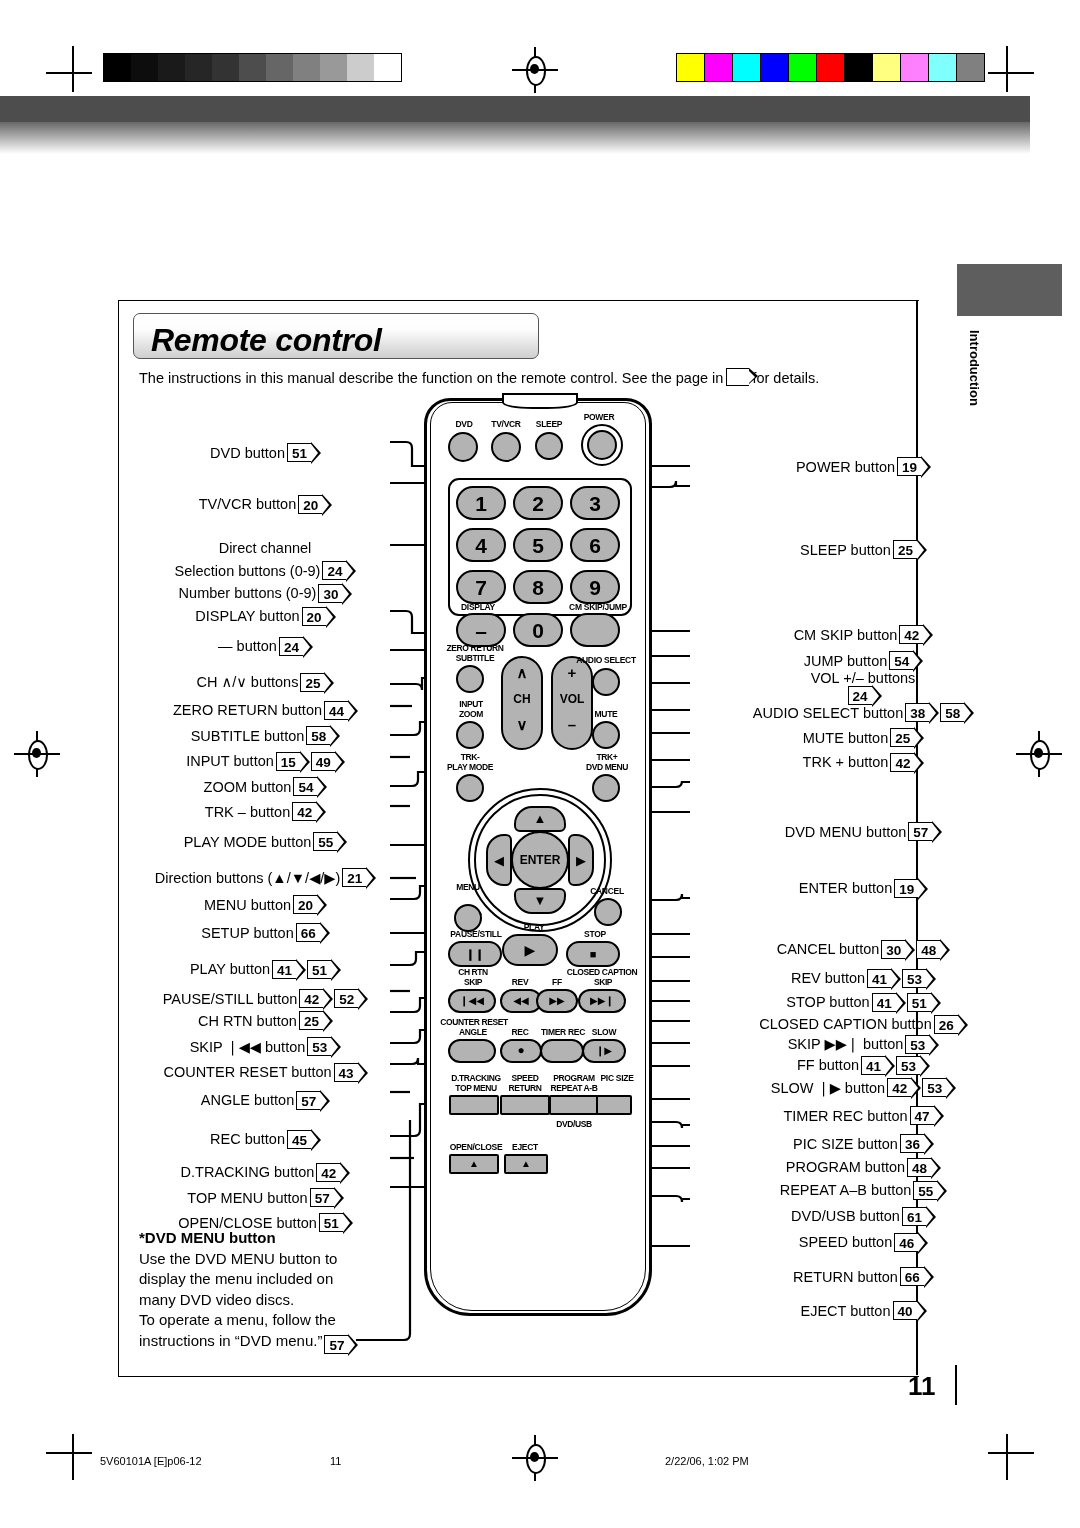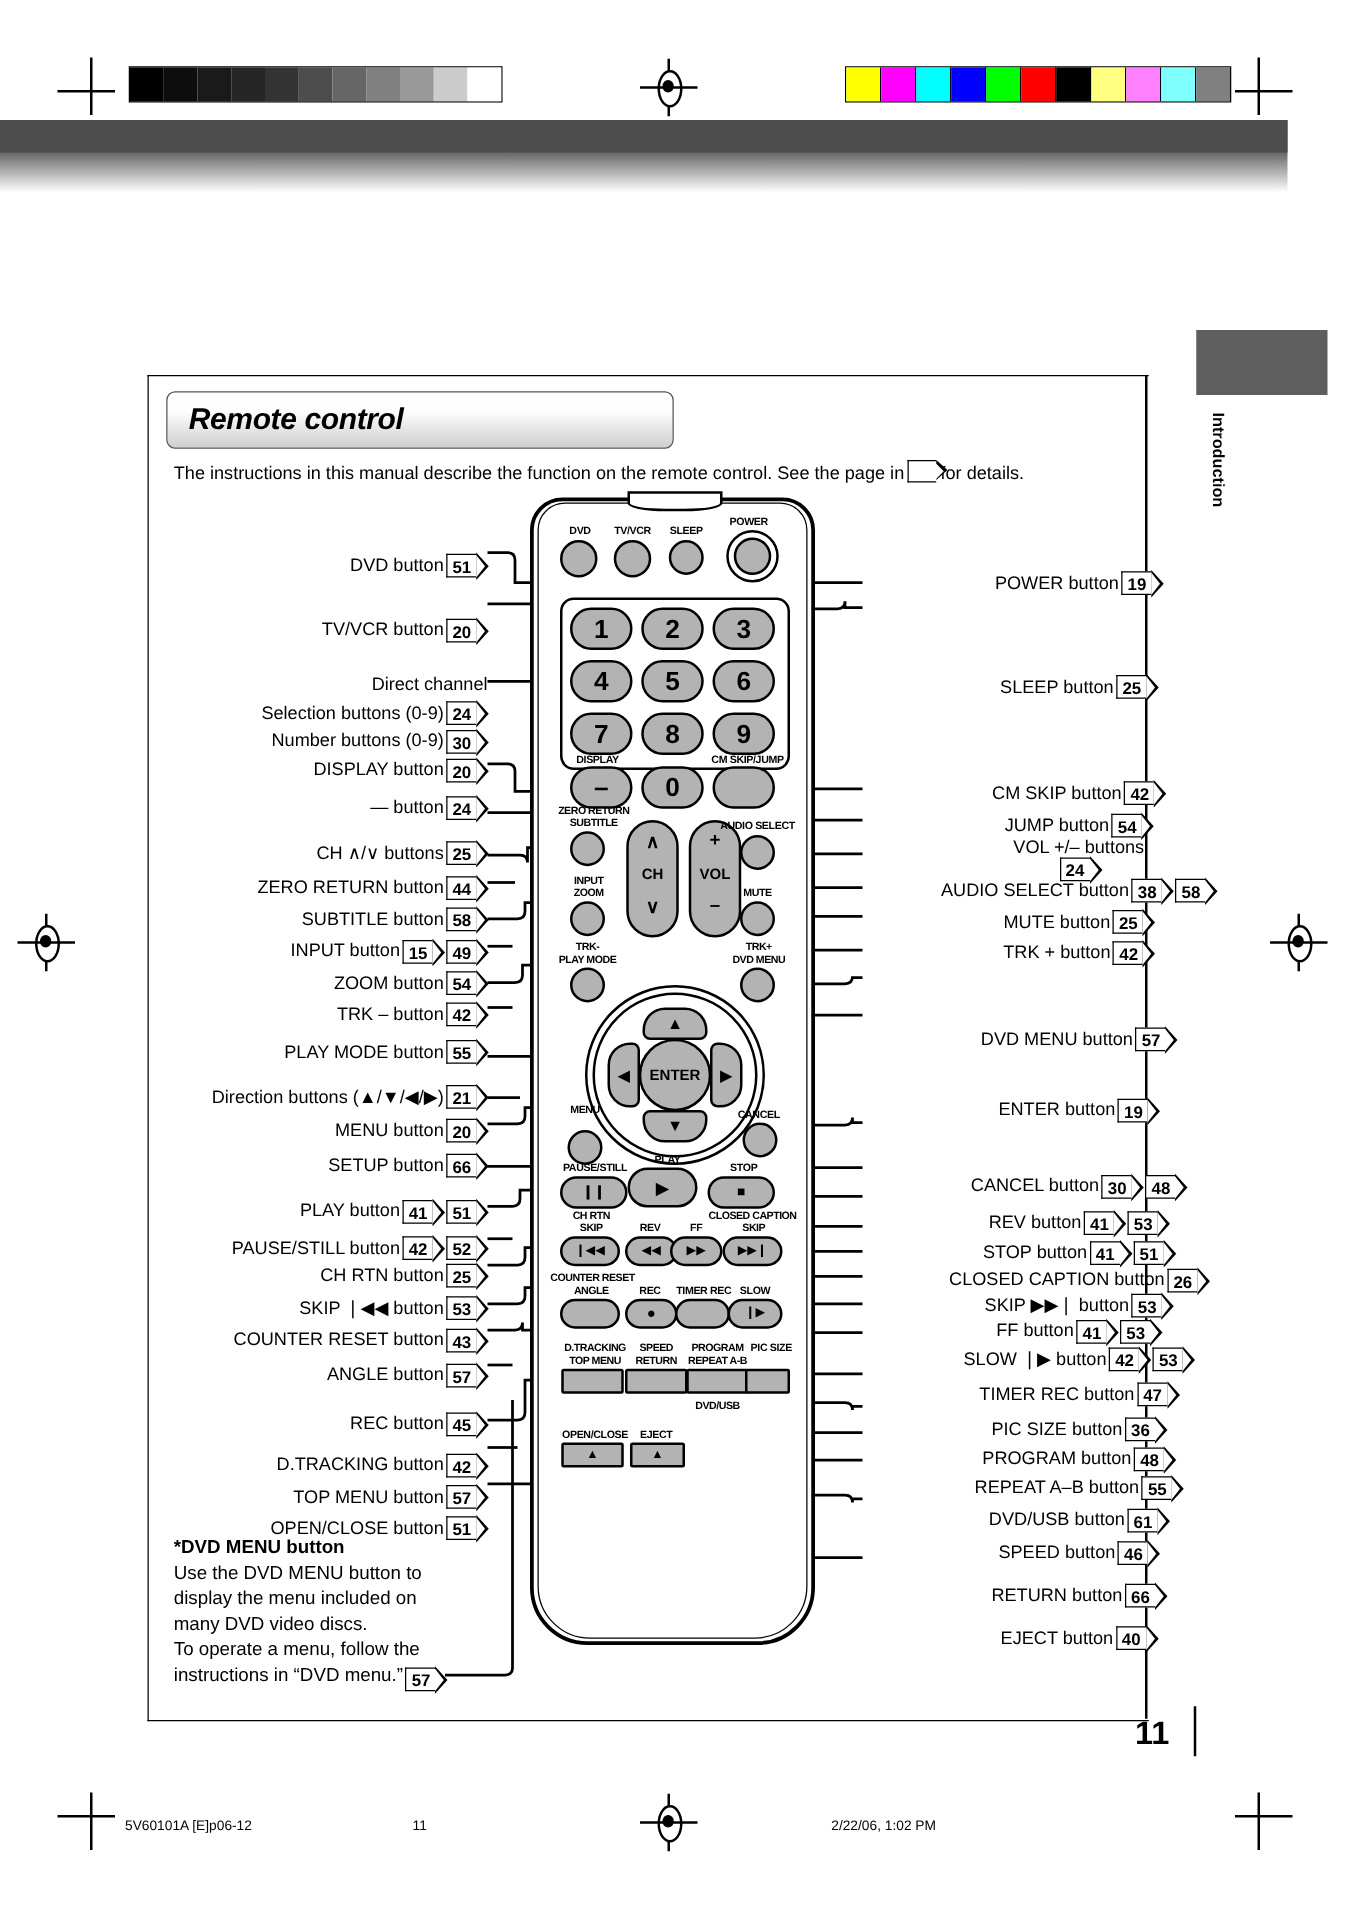--- a/index.html
+++ b/index.html
@@ -36,41 +36,41 @@
     writing-mode:vertical-rl;font-size:13px;font-weight:bold;letter-spacing:0px;}
 
   
   .frame{position:absolute;left:118px;top:300px;width:800px;height:1075px;border:1.5px solid #000;border-right:none;}
   .frame-right{position:absolute;left:916px;top:300px;width:1.5px;height:1075px;background:#000;}
 
   
   .titlepill{position:absolute;left:133px;top:313px;width:404px;height:44px;
     border:1.5px solid #555;border-radius:7px;
     background:linear-gradient(180deg,#ffffff 0%,#fdfdfd 35%,#e2e2e2 72%,#cfcfcf 100%);}
-  .titlepill span{position:absolute;left:17px;top:8px;font-size:24px;font-weight:bold;font-style:italic;letter-spacing:-0.3px;}
+  .titlepill span{position:absolute;left:17px;top:8px;font-size:32px;font-weight:bold;font-style:italic;letter-spacing:-0.3px;}
 
   .intro{position:absolute;left:139px;top:368px;font-size:14.5px;white-space:nowrap;}
   .introbox{display:inline-block;width:22px;height:16px;vertical-align:-3px;margin:0 3px;
      border:1.3px solid #000;border-right:none;position:relative;}
   .introbox::after{content:"";position:absolute;right:-9px;top:-1.3px;width:0;height:0;
      border-top:8.6px solid transparent;border-bottom:8.6px solid transparent;border-left:9px solid #000;}
   .introbox::before{content:"";position:absolute;right:-6px;top:0.6px;width:0;height:0;z-index:2;
      border-top:7px solid transparent;border-bottom:7px solid transparent;border-left:7px solid #fff;}
 
   
   .ref{display:inline-block;position:relative;height:19px;min-width:24px;
      border:1.6px solid #000;border-right:none;background:#fff;
      font-size:13.5px;font-weight:bold;text-align:center;line-height:19px;
      padding:0 3px 0 3px;vertical-align:-4px;margin:0 9px 0 2px;box-sizing:border-box;}
   .ref::after{content:"";position:absolute;right:-10px;top:-1.6px;width:0;height:0;
      border-top:11px solid transparent;border-bottom:11px solid transparent;border-left:10px solid #000;}
   .ref::before{content:"";position:absolute;right:-7px;top:0.4px;width:0;height:0;z-index:2;
      border-top:9px solid transparent;border-bottom:9px solid transparent;border-left:7.5px solid #fff;}
   .row{display:flex;align-items:center;white-space:nowrap;height:21px;}
-  .left-list .row{justify-content:flex-end;}
+  .left-list .row{justify-content:center;}
   .left-list{position:absolute;left:140px;width:250px;text-align:right;}
   .right-list{position:absolute;left:698px;width:330px;text-align:left;}
   .right-list .row{justify-content:center;}
   .rowlabel{font-size:14.5px;}
 
   
   .remote{position:absolute;left:424px;top:398px;width:228px;height:918px;}
   .shell{position:absolute;inset:0;border:3px solid #000;border-radius:26px 26px 46px 46px;background:#fff;}
   .shell2{position:absolute;left:6px;top:4px;right:6px;bottom:5px;border:1.5px solid #000;border-radius:22px 22px 42px 42px;}
   .notch{position:absolute;left:78px;top:-5px;width:72px;height:12px;border:2px solid #000;border-radius:0 0 40% 40%;background:#fff;}

